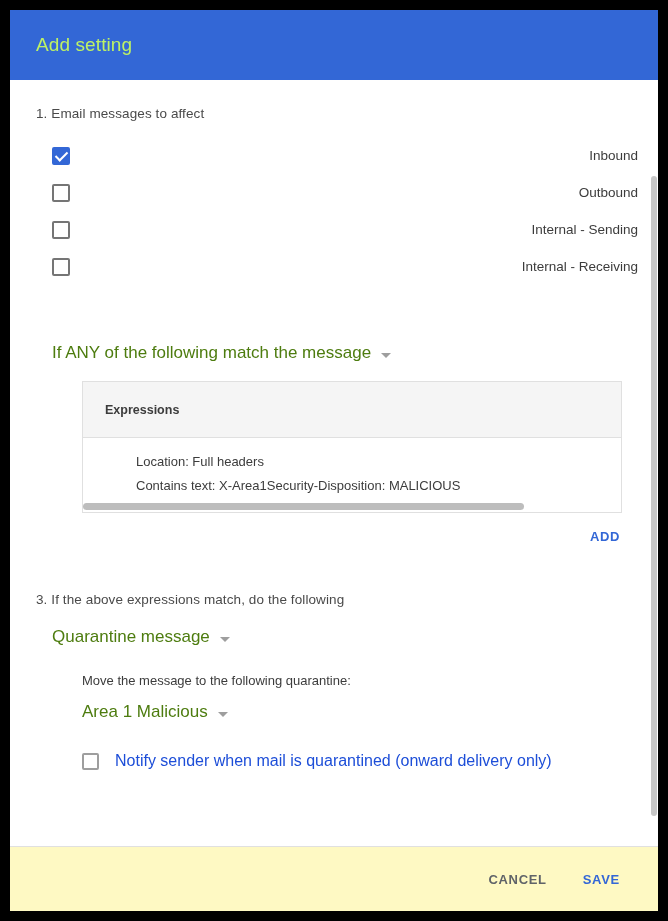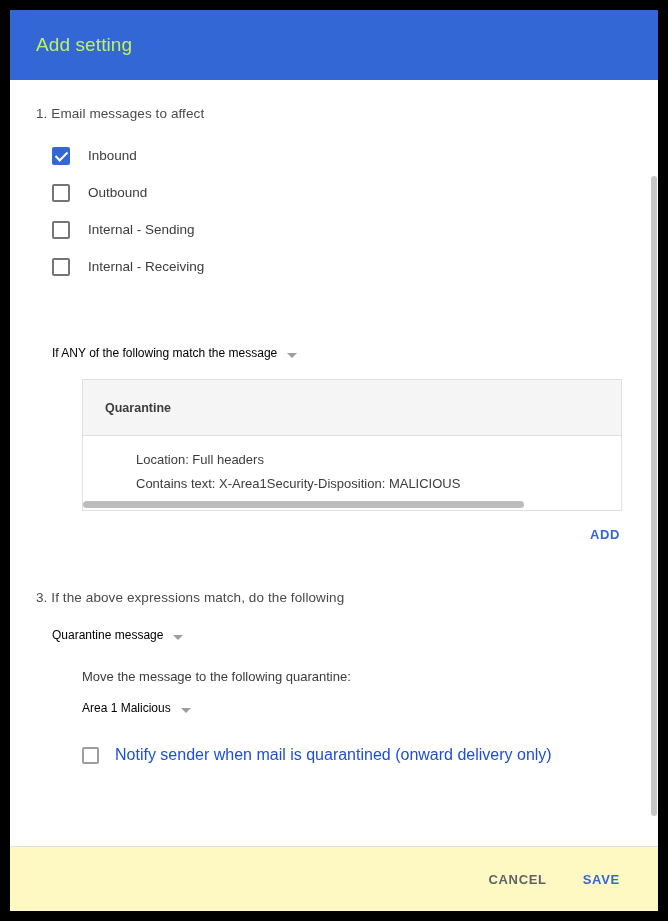--- a/index.html
+++ b/index.html
@@ -74,20 +74,21 @@
 
   
   .checkbox-list {
     margin-top: 16px;
   }
   .checkbox-row {
     display: flex;
     align-items: center;
     height: 37px;
     padding-left: 16px;
+    justify-content: space-between;
   }
   .cbox {
     width: 18px;
     height: 18px;
     border: 2px solid #757575;
     border-radius: 2px;
     box-sizing: border-box;
     background: #fff;
     position: relative;
     flex: 0 0 auto;
@@ -110,22 +111,22 @@
   .cbox-label {
     margin-left: 18px;
     font-size: 13.5px;
     color: #3c3c3c;
   }
 
   
   .dropdown {
     display: inline-flex;
     align-items: center;
-    font-size: 12px;
-    color: #000000;
+    font-size: 17px;
+    color: #4d7c0f;
   }
   .dropdown .caret {
     margin-left: 10px;
     width: 0;
     height: 0;
     border-left: 5px solid transparent;
     border-right: 5px solid transparent;
     border-top: 5px solid #9e9e9e;
     position: relative;
     top: 2px;
@@ -305,21 +306,21 @@
 
         <div class="dd-row1">
           <span class="dropdown">
             <span>If ANY of the following match the message</span>
             <span class="caret"></span>
           </span>
         </div>
 
         <div class="expr-panel">
           <div class="expr-head">
-            <span class="expr-head-label">Quarantine</span>
+            <span class="expr-head-label">Expressions</span>
           </div>
           <div class="expr-body">
             <div class="expr-line">Location: Full headers</div>
             <div class="expr-line">Contains text: X-Area1Security-Disposition: MALICIOUS</div>
             <div class="hscroll-track">
               <div class="hscroll-thumb"></div>
             </div>
           </div>
         </div>
 

